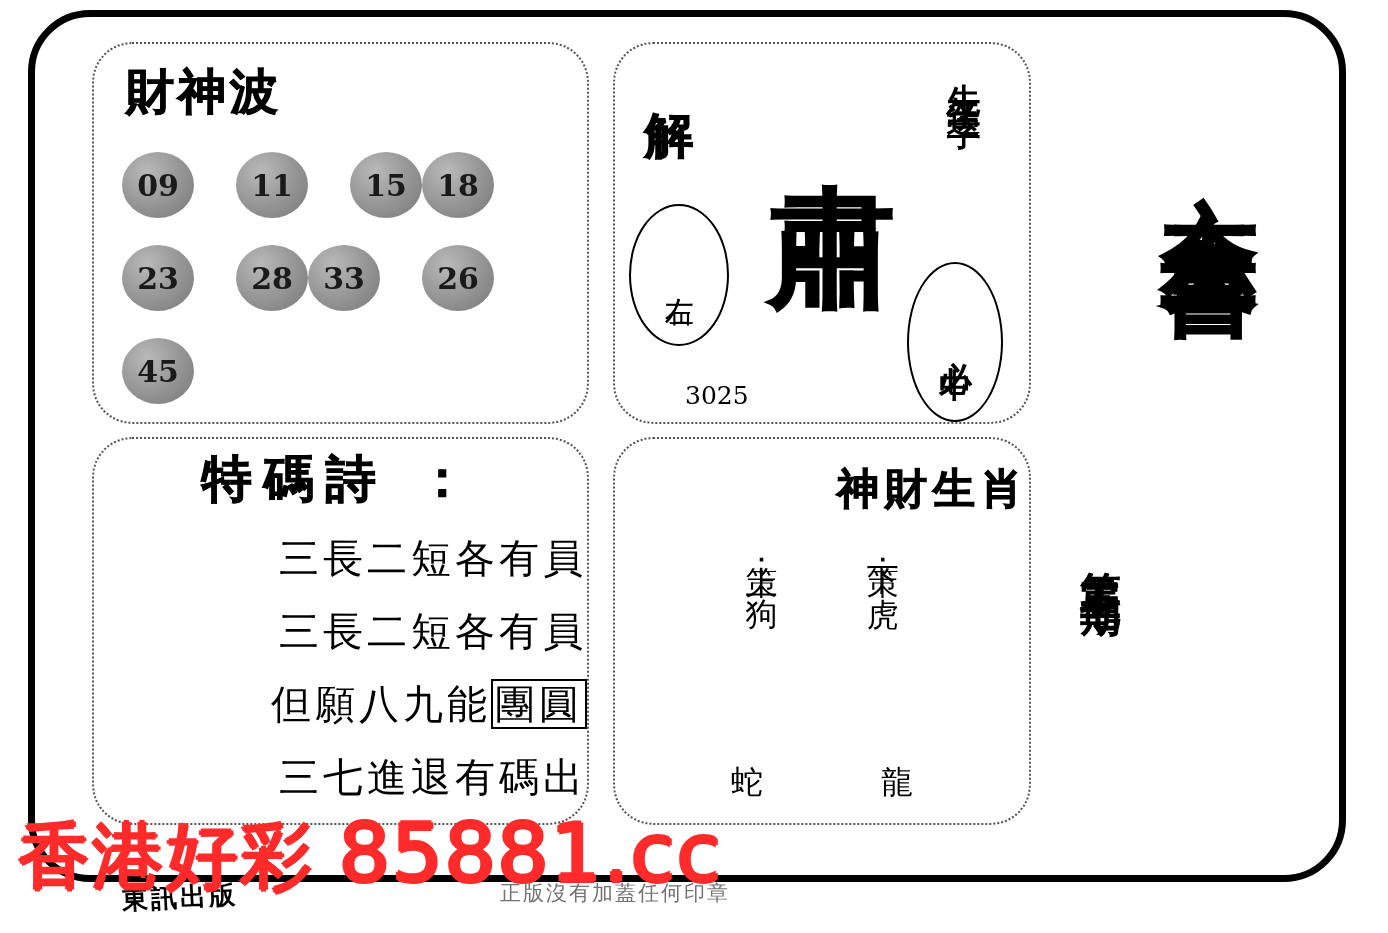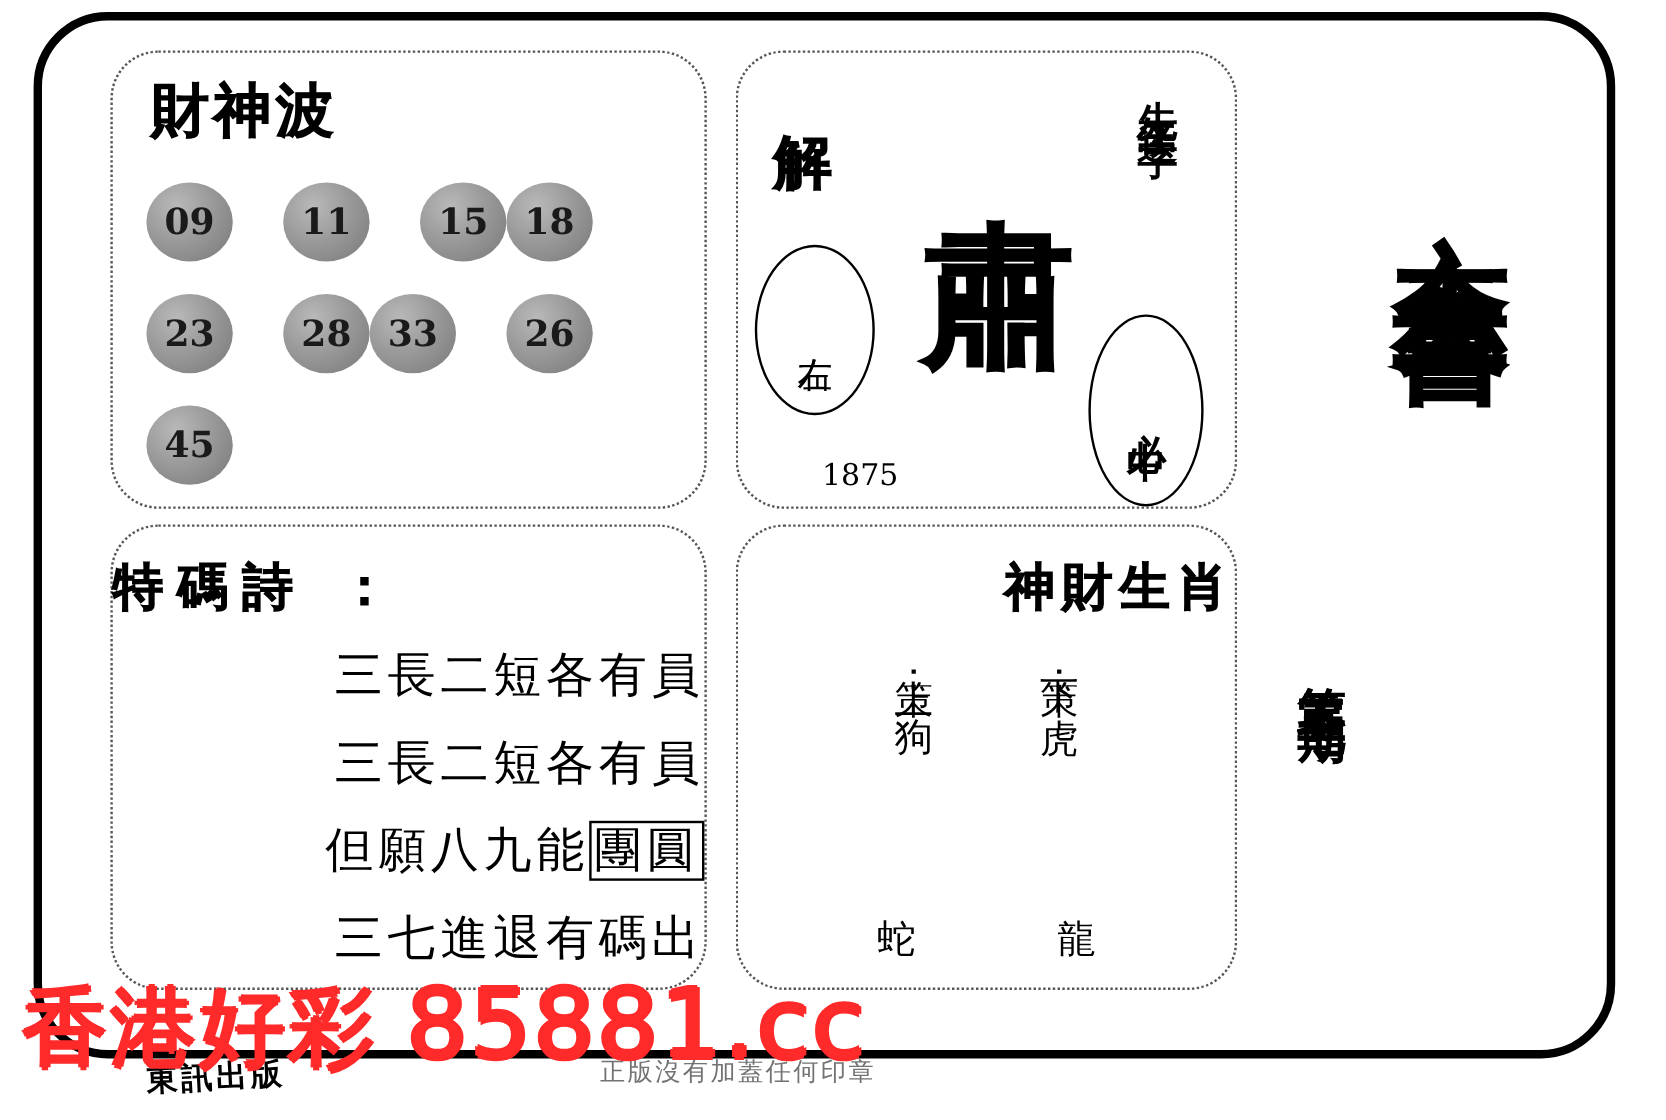--- a/index.html
+++ b/index.html
@@ -176,23 +176,24 @@
   }
 
   
   .panel-poem {
     left: 92px;
     top: 437px;
     width: 497px;
     height: 388px;
   }
   .poem-title {
-    margin-top: 22px;
-    font-family: "DejaVu Serif", serif;
-    font-size: 42px;
+    text-align: center;
+    margin-top: 7px;
+    font-family: "DejaVu Serif", serif;
+    font-size: 50px;
     font-weight: bold;
     letter-spacing: 12px;
     -webkit-text-stroke: 1px #000;
   }
   .poem-line {
     text-align: right;
     font-family: "DejaVu Serif", serif;
     font-size: 40px;
     letter-spacing: 4px;
     margin-top: 18px;
@@ -336,21 +337,21 @@
   <div class="jie">解</div>
   <div class="ellipse-lr">
     <span>左右</span>
   </div>
   <div class="big-char">肅</div>
   <div class="vtext-right">先生送字</div>
   <div class="ellipse-bizhong">
     <span>必中</span>
   </div>
   <div class="code-line">
-    <span class="code-value">1875</span>
+    <span class="code-value">3025</span>
   </div>
 </div>
 
 <div class="panel panel-poem">
   <div class="poem-title">特碼詩 ：</div>
   <div class="poem-line">三長二短各有員</div>
   <div class="poem-line">三長二短各有員</div>
   <div class="poem-line">
     <span>但願八九能</span><span class="boxed">團圓</span>
   </div>

